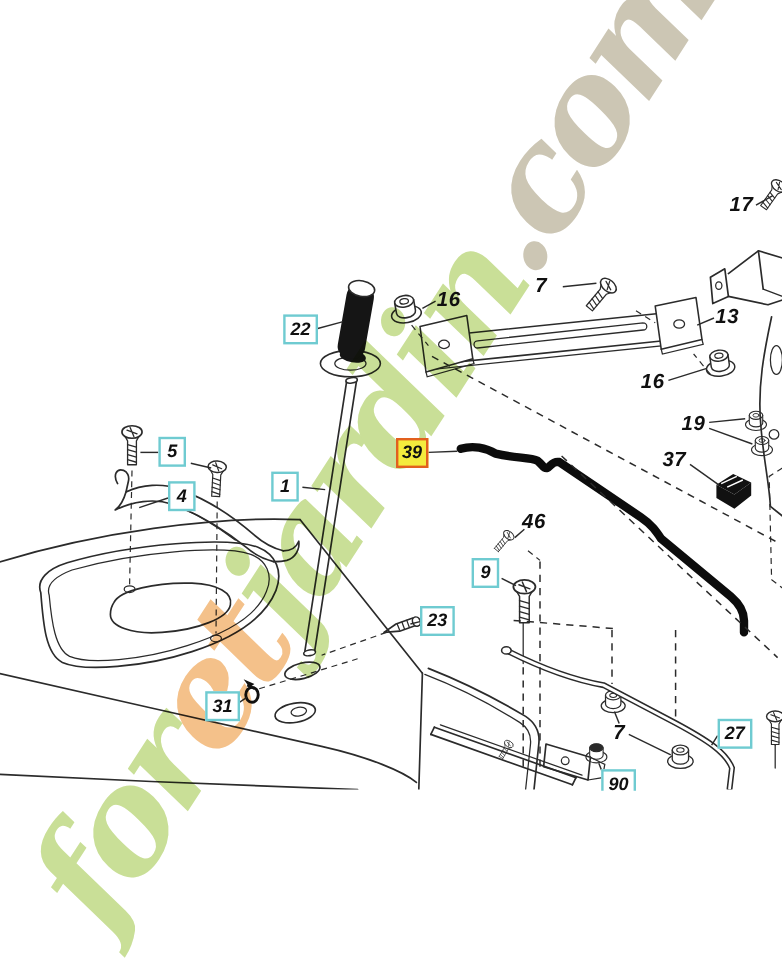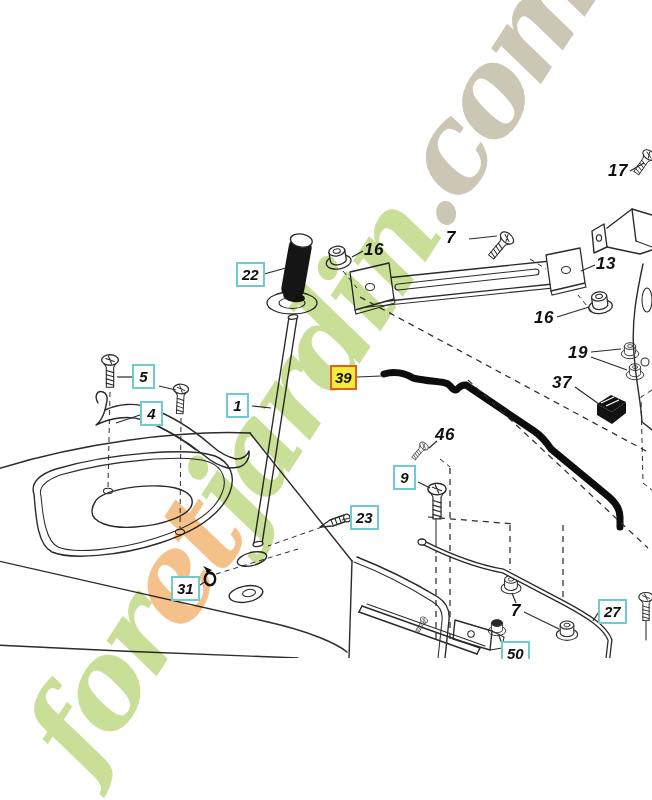--- a/index.html
+++ b/index.html
@@ -267,16 +267,16 @@
     <div class="lbl highlight" style="left:330px;top:365px">39</div>
     <div class="lbl boxed" style="left:132px;top:364px">5</div>
     <div class="lbl boxed" style="left:140px;top:401px">4</div>
     <div class="lbl boxed" style="left:226px;top:393px">1</div>
     <div class="lbl plain" style="left:435px;top:426px">46</div>
     <div class="lbl boxed" style="left:393px;top:465px">9</div>
     <div class="lbl boxed" style="left:350px;top:505px">23</div>
     <div class="lbl boxed" style="left:171px;top:576px">31</div>
     <div class="lbl boxed" style="left:598px;top:599px">27</div>
     <div class="lbl plain" style="left:511px;top:602px">7</div>
-    <div class="lbl boxed" style="left:501px;top:641px">50</div>
+    <div class="lbl boxed" style="left:501px;top:641px">90</div>
   </div>
 
 </div>
 
 </body></html>

